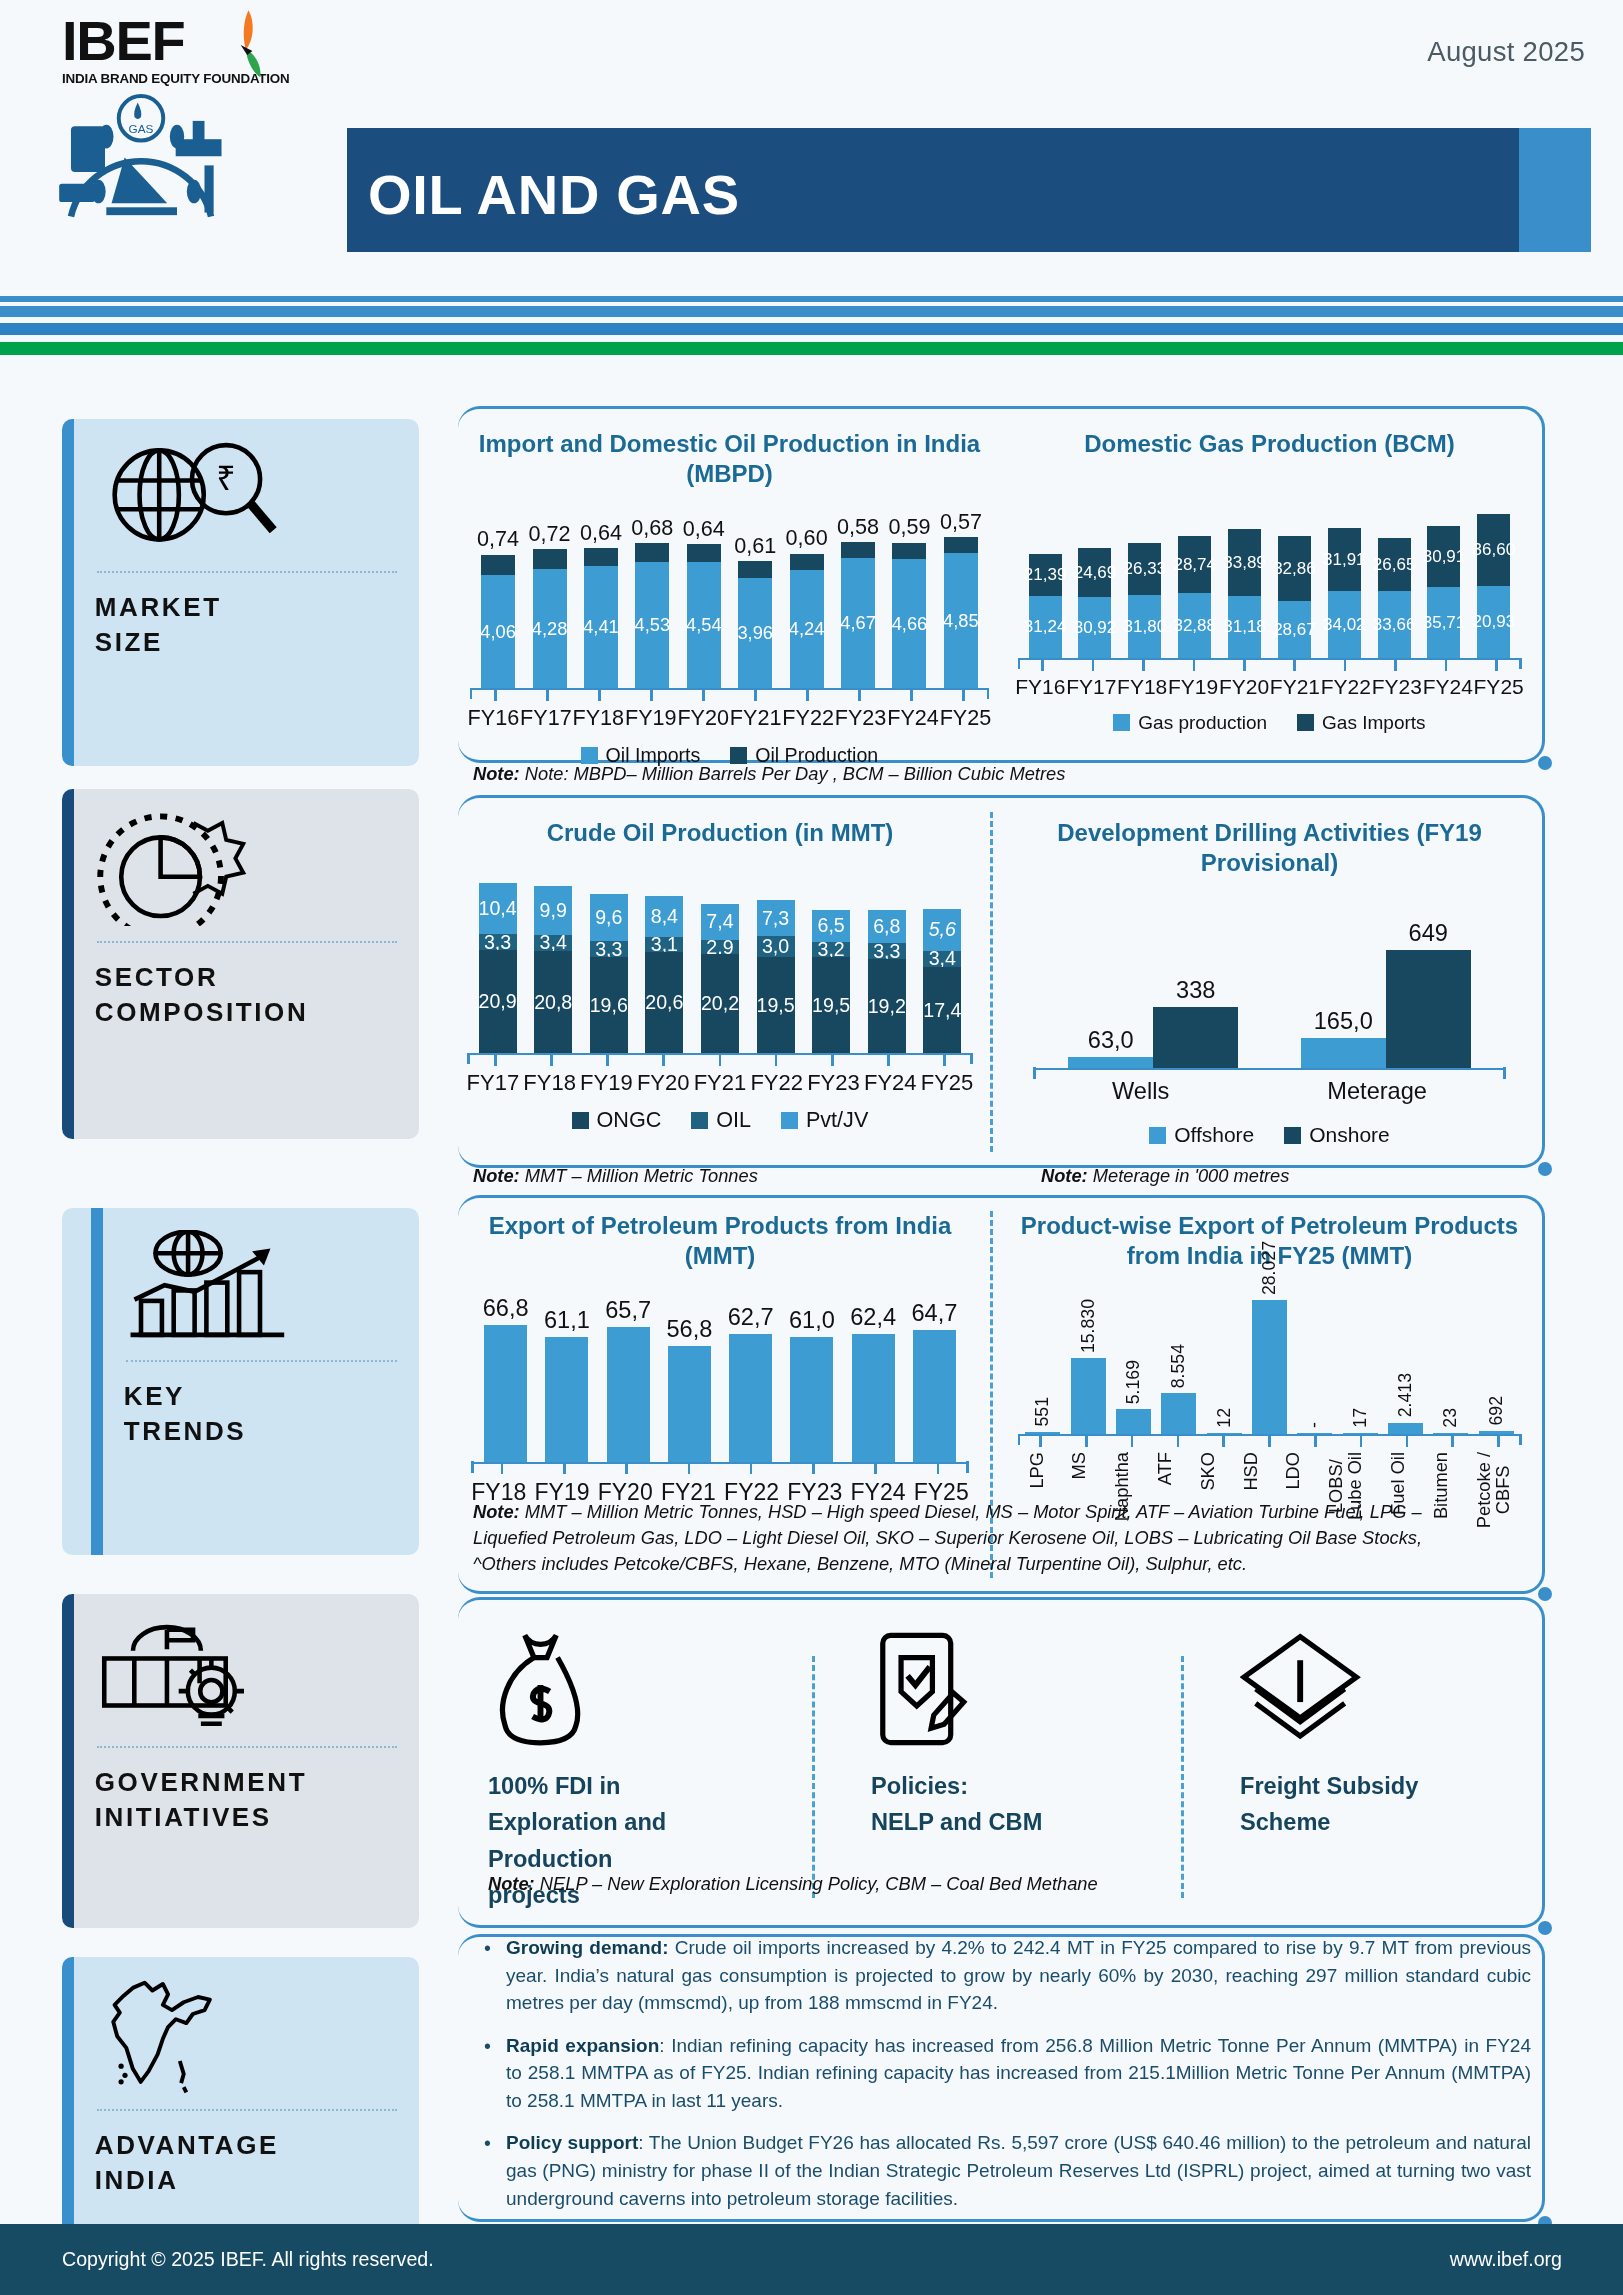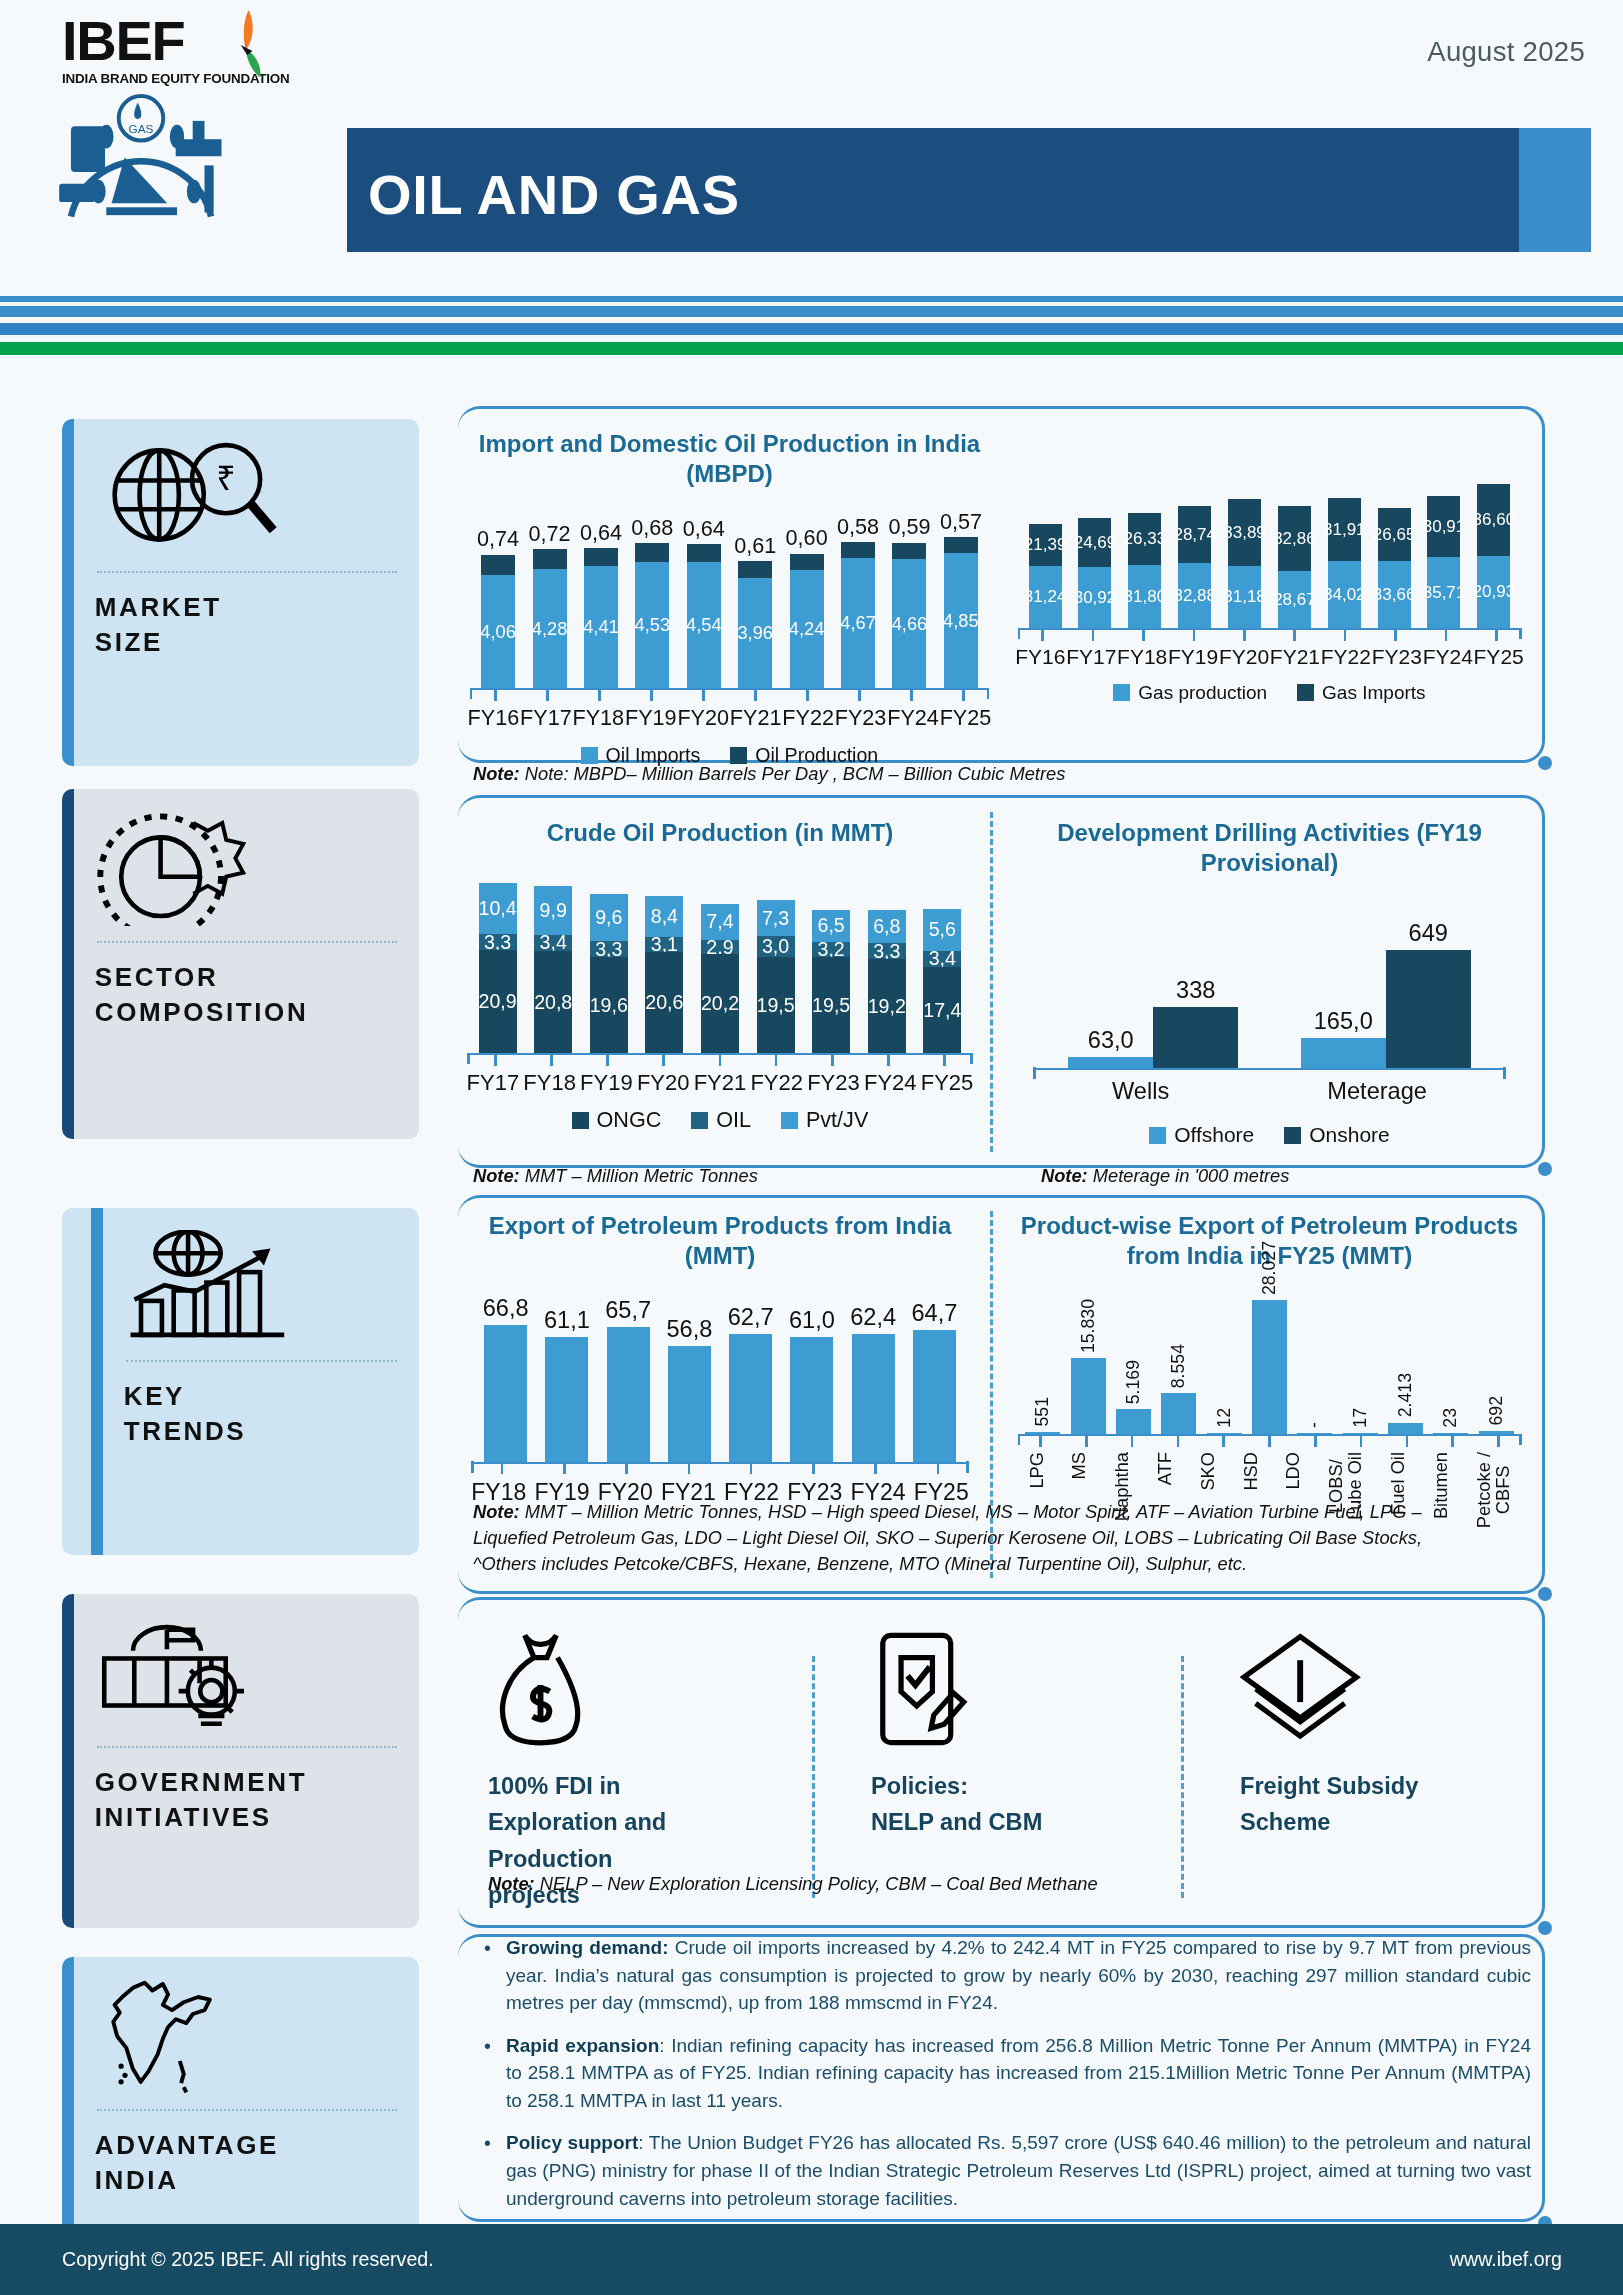--- a/index.html
+++ b/index.html
@@ -365,20 +365,21 @@
         </div>
         <div class="item" style="font-size: 19.6px;">
           <span class="swatch" style="background: rgb(23, 72, 95);"></span>
           <span>Oil Production</span>
         </div>
       </div>
   </div>
 </div>
 
 <div class="panel" style="left:1011px; top:429px; width:517px;">
+  <div class="chart-title">Domestic Gas Production (BCM)</div>
   <div class="chart" style="margin-top:9.2px;">
     <div class="plot" id="plot-gas" style="height:190px; padding:0 9.2px;">
         <div class="bargroup" style="width: 33px;">
           <div class="seg" style="background: rgb(23, 72, 95); height: 42px; font-size: 17px; align-items: center;">21,39</div>
           <div class="seg" style="background: rgb(61, 156, 210); height: 62px; font-size: 17px; align-items: center;">31,24</div>
         </div>
         <div class="bargroup" style="width: 33px;">
           <div class="seg" style="background: rgb(23, 72, 95); height: 49px; font-size: 17px; align-items: center;">24,69</div>
           <div class="seg" style="background: rgb(61, 156, 210); height: 61px; font-size: 17px; align-items: center;">30,92</div>
         </div>
@@ -500,21 +501,21 @@
           <div class="seg" style="background: rgb(61, 156, 210); height: 32px; font-size: 19.6px; align-items: center;">6,5</div>
           <div class="seg" style="background: rgb(31, 98, 129); height: 15.7px; font-size: 19.6px; align-items: center;">3,2</div>
           <div class="seg" style="background: rgb(23, 72, 95); height: 96px; font-size: 19.6px; align-items: center;">19,5</div>
         </div>
         <div class="bargroup" style="width: 38px;">
           <div class="seg" style="background: rgb(61, 156, 210); height: 33px; font-size: 19.6px; align-items: center;">6,8</div>
           <div class="seg" style="background: rgb(31, 98, 129); height: 16px; font-size: 19.6px; align-items: center;">3,3</div>
           <div class="seg" style="background: rgb(23, 72, 95); height: 94px; font-size: 19.6px; align-items: center;">19,2</div>
         </div>
         <div class="bargroup" style="width: 38px;">
-          <div class="seg" style="background: rgb(61, 156, 210); height: 42px; font-size: 19.6px; align-items: center;">5,6</div>
+          <div class="seg" style="background: rgb(61, 156, 210); height: 42px; font-size: 19.6px; align-items: center; font-style: italic;">5,6</div>
           <div class="seg" style="background: rgb(31, 98, 129); height: 16.7px; font-size: 19.6px; align-items: center;">3,4</div>
           <div class="seg" style="background: rgb(23, 72, 95); height: 86px; font-size: 19.6px; align-items: center;">17,4</div>
         </div>
       </div>
     <div class="axis" style="margin:0 9.2px;"></div>
     <div class="ticks" id="ticks-crude" style="margin:0 9.2px;">
         <span></span>
         <span></span>
         <span></span>
         <span></span>

